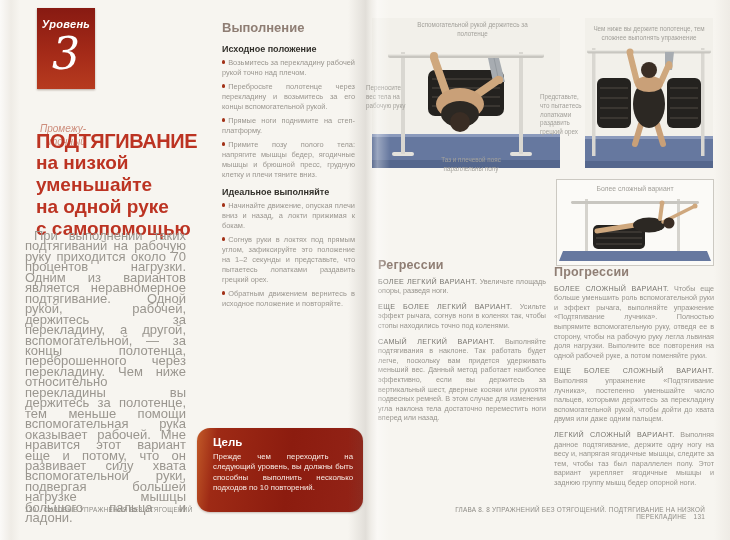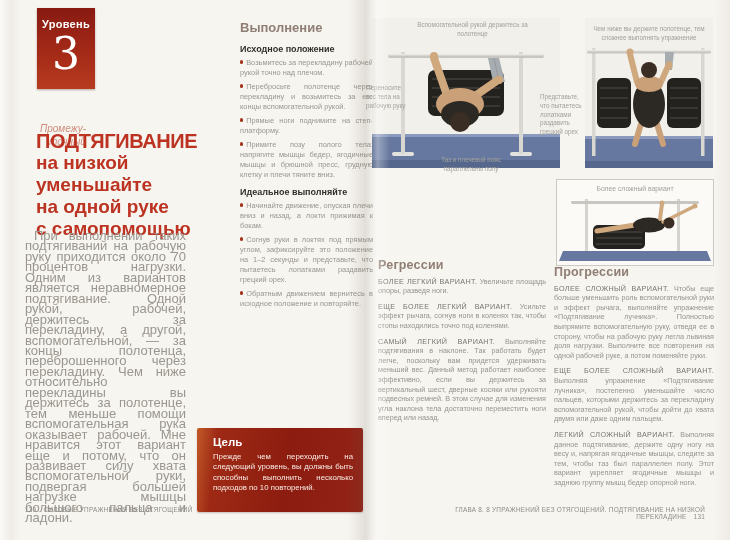--- a/index.html
+++ b/index.html
@@ -9,41 +9,41 @@
              background:linear-gradient(90deg,#fbfaf8 0%,#efece6 55%,rgba(239,236,230,0) 100%);}
   .edge-right{position:absolute;right:0;top:0;width:16px;height:540px;z-index:5;pointer-events:none;
              background:linear-gradient(270deg,#eeebe5 0%,rgba(238,235,229,0) 100%);}
   .gutter{position:absolute;left:348px;top:0;width:42px;height:540px;z-index:4;pointer-events:none;
           background:linear-gradient(90deg,rgba(101,92,83,0) 0%,rgba(101,92,83,.15) 42%,
           rgba(101,92,83,.05) 55%,rgba(255,255,255,.35) 70%,rgba(101,92,83,0) 100%);}
 
   
   .level-badge{position:absolute;left:37px;top:8px;width:58px;height:81px;text-align:center;color:#fff;
                background:linear-gradient(180deg,#881a12 0%,#a42a18 55%,#b73b1f 100%);
-               box-shadow:0 1px 2px rgba(60,20,10,.35);}
+               box-shadow:0 1px 2px rgba(60,20,10,.35);font-style:italic;}
   .level-label{padding-top:10px;font-size:11px;font-weight:bold;letter-spacing:.3px;}
   .level-number{font-family:"DejaVu Serif",serif;font-size:44px;line-height:46px;margin-top:1px;}
   .level-sub{position:absolute;left:40px;top:93px;font-size:10px;font-style:italic;
              color:#cd8d7c;line-height:13px;margin-top:29px;}
   .level-sub .ind{padding-left:9px;}
   .page-title{position:absolute;left:24px;top:118px;width:172px;margin:12px;color:#bc3322;font-weight:bold;}
   .page-title .t0{display:block;font-size:20px;line-height:22px;letter-spacing:-.4px;}
   .page-title .t{display:block;font-size:19px;line-height:22px;}
   .intro{position:absolute;left:25px;top:231px;width:161px;margin:0;font-size:13px;
          line-height:10.45px;color:#9a968f;text-align:justify;text-indent:9px;}
 
-  .exec{position:absolute;left:240px;top:20px;width:133px;}
+  .exec{position:absolute;left:222px;top:20px;width:133px;}
   .exec h2{margin:0 0 9px;font-size:13px;font-weight:600;color:#8f7e74;}
   .exec h3{margin:7px 0 4px;font-size:9px;color:#32302b;}
   .bullet{margin:0 0 4px;font-size:7.4px;line-height:10px;color:#9a968f;text-align:justify;}
   .dot{display:inline-block;width:3.2px;height:3.2px;border-radius:50%;background:#a23218;
        margin-right:3px;vertical-align:1.5px;}
 
   .goal{position:absolute;left:197px;top:428px;width:166px;height:84px;box-sizing:border-box;
-        padding:8px 10px 0 16px;border-radius:2px;color:#fff;z-index:2;
+        padding:8px 10px 0 16px;border-radius:13px;color:#fff;z-index:2;
         background:linear-gradient(97deg,#c25a28 0%,#9e2a15 12%,#8c1c0f 55%,#932317 100%);
         box-shadow:0 1px 2px rgba(60,20,10,.25);}
   .goal h3{margin:0 0 4px;font-size:11.5px;}
   .goal p{margin:0;font-size:7.8px;line-height:10.4px;color:#f8ece6;text-align:justify;}
 
   .footer{position:absolute;top:506px;font-size:6.4px;letter-spacing:.25px;color:#8d8b85;z-index:3;}
   .footer-left{left:25px;}
   .fl-num{margin-right:7px;}
   .footer-right{left:408px;width:297px;text-align:right;}
   .fr-num{margin-left:7px;}

